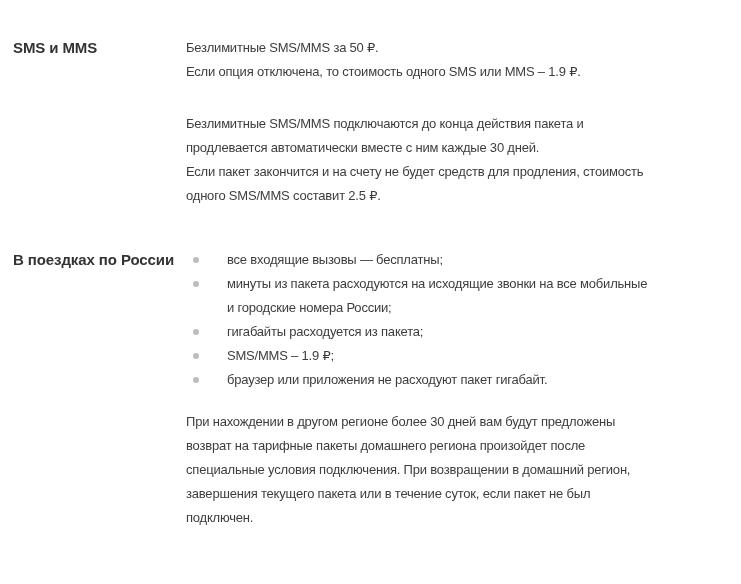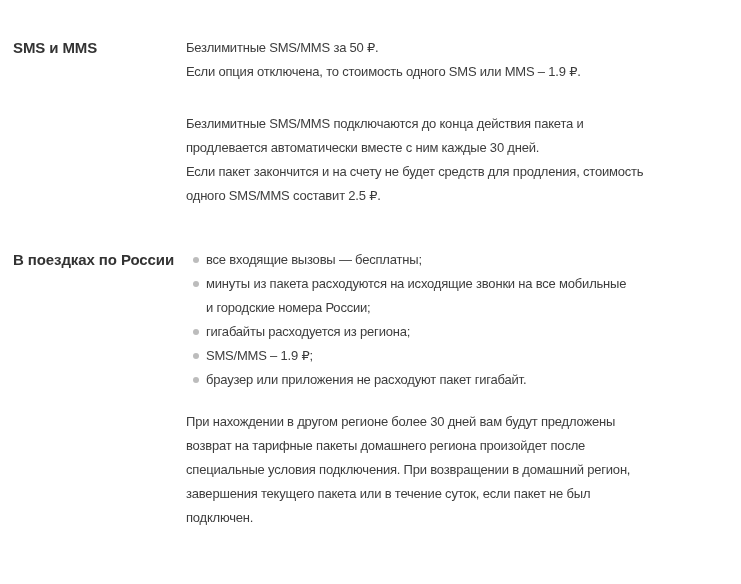--- a/index.html
+++ b/index.html
@@ -23,21 +23,21 @@
   }
   .line { white-space: nowrap; }
   .para + .para { margin-top: 28px; }
   .bullets { margin: 0; }
   .bullet { display: flex; align-items: flex-start; }
   .dot {
     width: 6px; height: 6px; border-radius: 50%;
     background: #bcbcbc; flex: 0 0 6px;
     margin: 9px 0 0 7px;
   }
-  .bullet-lines { margin-left: 7px; }
+  .bullet-lines { margin-left: 28px; }
   .outro { margin-top: 18px; }
 </style>
 </head>
 <body>
 
 <div class="page">
 
   <div class="section">
     <div class="label-col">SMS и MMS</div>
     <div class="content-col">
@@ -69,21 +69,21 @@
         <div class="bullet">
           <span class="dot"></span>
           <div class="bullet-lines">
             <div class="line">минуты из пакета расходуются на исходящие звонки на все мобильные</div>
             <div class="line">и городские номера России;</div>
           </div>
         </div>
         <div class="bullet">
           <span class="dot"></span>
           <div class="bullet-lines">
-            <div class="line">гигабайты расходуется из региона;</div>
+            <div class="line">гигабайты расходуется из пакета;</div>
           </div>
         </div>
         <div class="bullet">
           <span class="dot"></span>
           <div class="bullet-lines">
             <div class="line">SMS/MMS – 1.9 ₽;</div>
           </div>
         </div>
         <div class="bullet">
           <span class="dot"></span>

